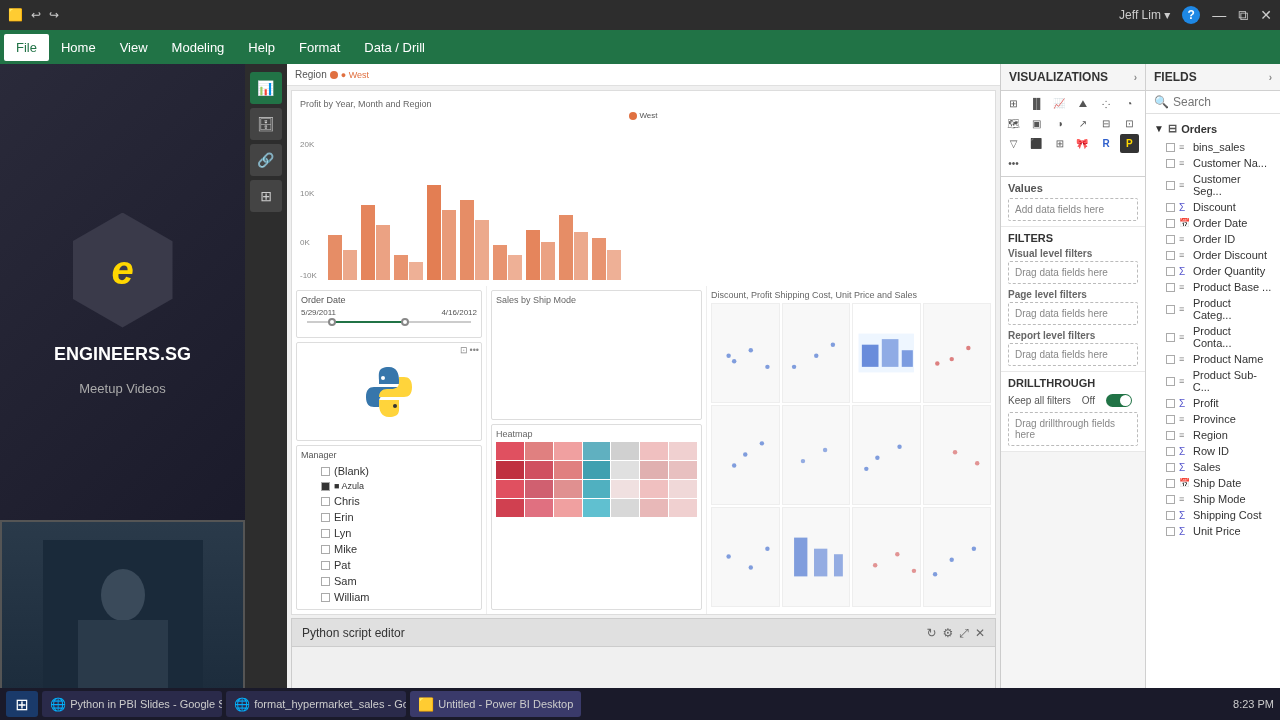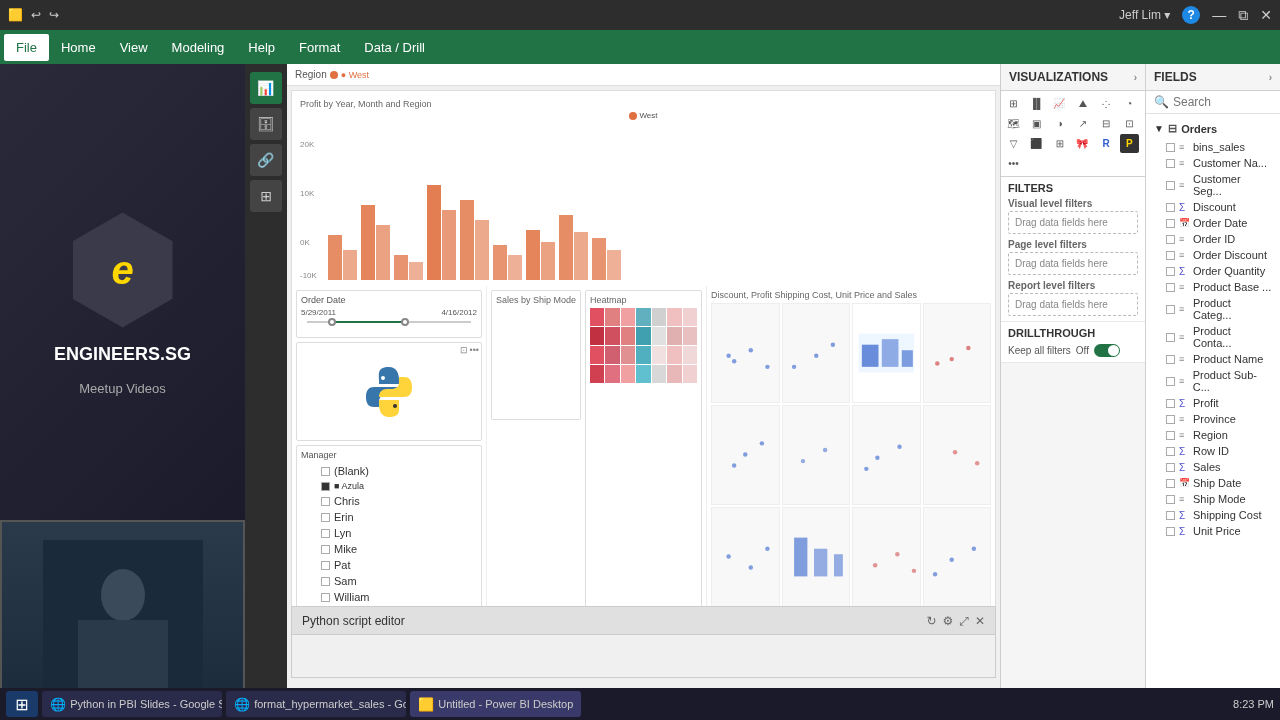--- a/index.html
+++ b/index.html
@@ -266,21 +266,21 @@
     .sec-title { font-size: 11px; font-weight: 700; color: #555; margin-bottom: 4px; }
     .dashed-drop {
       border: 1px dashed #bbb;
       border-radius: 2px;
       padding: 5px 6px;
       font-size: 10px;
       color: #888;
     }
     .filter-lv { font-size: 10px; color: #666; font-weight: 600; margin: 4px 0 2px; }
 
-    .toggle-row { display: flex; align-items: center; gap: 5px; font-size: 10px; color: #555; }
+    .toggle-row { display: flex; align-items: center; gap: 11px; font-size: 10px; color: #555; }
     .tog {
       width: 26px; height: 13px; background: #217346; border-radius: 7px; position: relative;
     }
     .tog-knob {
       width: 11px; height: 11px; background: #fff; border-radius: 50%;
       position: absolute; top: 1px; right: 1px;
     }
 
     .fields-hdr {
       padding: 6px 8px;
@@ -540,21 +540,21 @@
                     <span>Sam</span>
                   </div>
                 <div class="fi">
                     <div class="fi-cb"></div>
                     <span>William</span>
                   </div>
               </div>
             </div>
           </div>
 
-          <div style="width:220px; border-right:1px solid #eee; padding:4px; display:flex; flex-direction:row; gap:4px;">
+          <div style="width:220px; border-right:1px solid #eee; padding:4px; display:flex; flex-direction:column; gap:4px;">
 
             <div style="border:1px solid #ddd; height:130px; border-radius:2px; display:flex; flex-direction:column; padding:4px;">
               <div style="font-size:9px; color:#666;">Sales by Ship Mode</div>
             </div>
 
             <div style="border:1px solid #ddd; flex:1; border-radius:2px; padding:4px; overflow:hidden;">
               <div style="font-size:9px; color:#666; margin-bottom:3px;">Heatmap</div>
               <div style="display:grid; grid-template-columns:repeat(7,1fr); gap:1px;">
 
                 <div style="height:18px;background:#e05060;"></div>
@@ -666,21 +666,21 @@
                     <circle cx="25" cy="25" r="2" fill="#3060cc" opacity="0.6"></circle>
                     <circle cx="45" cy="15" r="2" fill="#3060cc" opacity="0.6"></circle>
                     <circle cx="10" cy="38" r="2" fill="#3060cc" opacity="0.6"></circle>
                   </svg></div>
             </div>
           </div>
         </div>
 
       </div>
 
-      <div style="position:absolute; bottom:42px; left:4px; right:4px; height:72px; background:#f0f0f0; border:1px solid #ccc;">
+      <div style="position:absolute; bottom:30px; left:4px; right:4px; height:72px; background:#f0f0f0; border:1px solid #ccc;">
         <div class="editor-header">
           <span>Python script editor</span>
           <div class="editor-icons">
             <span style="cursor:pointer;">↻</span>
             <span style="cursor:pointer;">⚙</span>
             <span style="cursor:pointer;">⤢</span>
             <span style="cursor:pointer;">✕</span>
           </div>
         </div>
       </div>
@@ -720,40 +720,45 @@
           <div class="vi">⊡</div>
           <div class="vi">▽</div>
           <div class="vi">⬛</div>
           <div class="vi">⊞</div>
           <div class="vi">🎀</div>
           <div class="vi" style="font-weight:bold;color:#3060cc;">R</div>
           <div class="vi" style="font-weight:bold;color:#ffd700;background:#333;border-radius:2px;">P</div>
           <div class="vi">•••</div>
         </div>
 
+        <div class="sec">
+          <div class="sec-title">Values</div>
+          <div class="dashed-drop">Add data fields here</div>
+        </div>
 
         <div class="sec">
           <div style="font-size:11px;font-weight:700;color:#333;margin-bottom:4px;">FILTERS</div>
           <div class="filter-lv">Visual level filters</div>
           <div class="dashed-drop">Drag data fields here</div>
           <div class="filter-lv" style="margin-top:5px;">Page level filters</div>
           <div class="dashed-drop">Drag data fields here</div>
           <div class="filter-lv" style="margin-top:5px;">Report level filters</div>
           <div class="dashed-drop">Drag data fields here</div>
         </div>
 
         <div class="sec">
           <div style="font-size:11px;font-weight:700;color:#333;margin-bottom:5px;">DRILLTHROUGH</div>
           <div class="toggle-row">
             <span>Keep all filters</span>
             <span>Off</span>
             <div class="tog">
               <div class="tog-knob"></div>
             </div>
           </div>
+          <div class="dashed-drop" style="margin-top:5px;">Drag drillthrough fields here</div>
         </div>
       </div>
 
       <div class="fields-side">
         <div class="fields-hdr">
           <span>FIELDS</span>
           <span style="font-size:10px;color:#888;">›</span>
         </div>
 
         <div class="search-bar">

